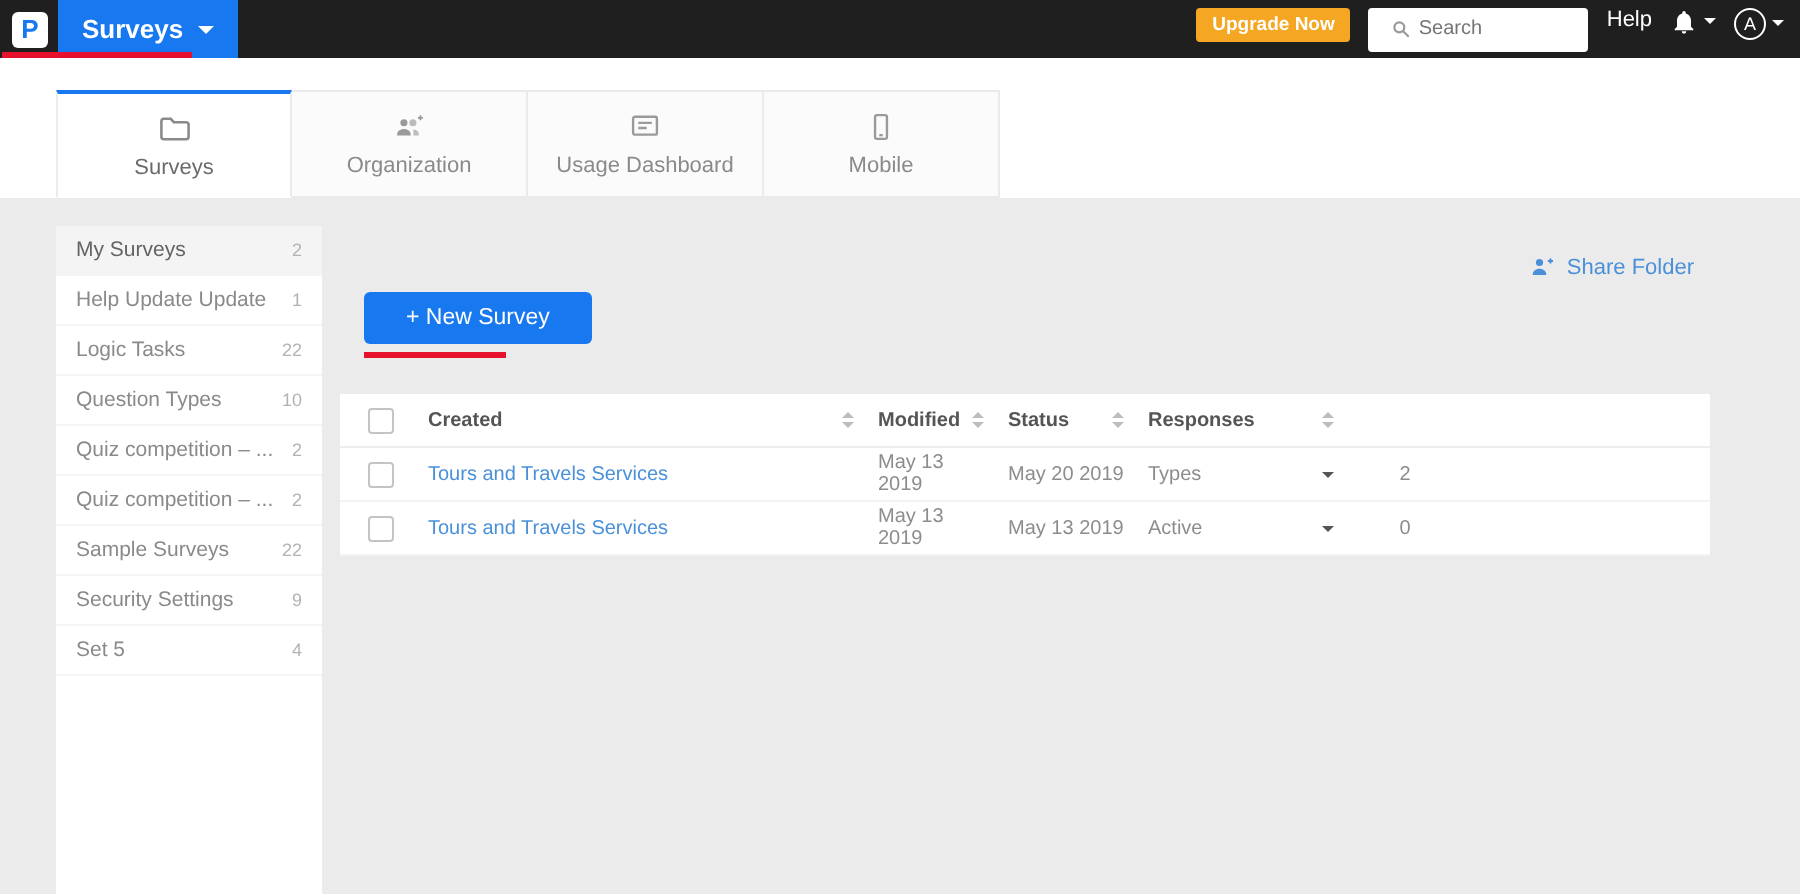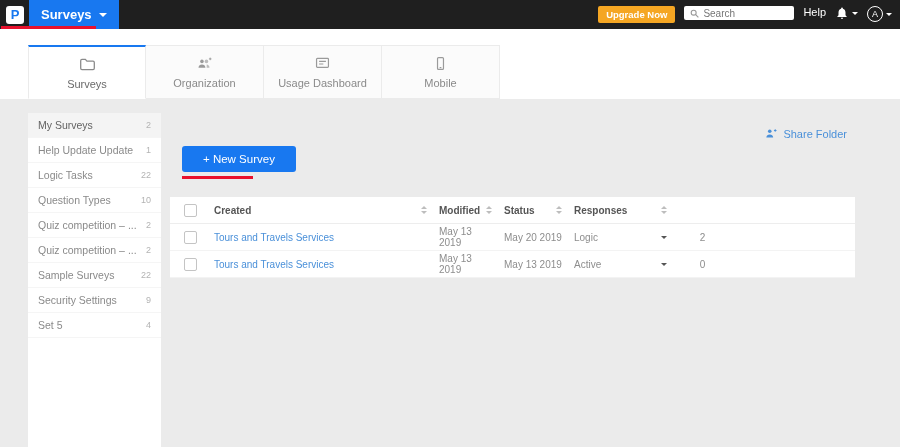--- a/index.html
+++ b/index.html
@@ -7,21 +7,21 @@
   #app { position: relative; width: 900px; height: 447px; background: #fff; overflow: hidden; }
 
   
   .topbar { position: absolute; top: 0; left: 0; width: 100%; height: 29px; background: #1f1f1f; display: flex; align-items: center; z-index: 2; }
   .logo { width: 18px; height: 18px; margin-left: 6px; background: #fff; border-radius: 3px; color: #1878f0; font-weight: bold; font-size: 13px; display: flex; align-items: center; justify-content: center; cursor: pointer; }
   .app-menu { height: 29px; margin-left: 5px; background: #1878f0; color: #fff; display: flex; align-items: center; gap: 7px; padding: 0 12px; font-size: 13px; font-weight: bold; cursor: pointer; }
   .caret { width: 0; height: 0; border-left: 4px solid transparent; border-right: 4px solid transparent; border-top: 4px solid currentColor; display: inline-block; }
   .caret.sm { border-left-width: 3px; border-right-width: 3px; border-top-width: 3.5px; }
   .topbar-right { margin-left: auto; display: flex; align-items: flex-start; gap: 9px; padding-right: 8px; color: #fff; }
   .upgrade { background: #f5a623; color: #fff; border: none; border-radius: 2px; font-size: 9.5px; font-weight: bold; height: 17px; padding: 0 8px; cursor: pointer; font-family: inherit; }
-  .searchbox { background: #fff; border-radius: 2px; height: 14px; width: 110px; display: flex; align-items: center; gap: 3px; padding: 0 5px; }
+  .searchbox { background: #fff; border-radius: 2px; height: 22px; width: 110px; display: flex; align-items: center; gap: 3px; padding: 0 11px; }
   .searchbox svg { width: 11px; height: 11px; flex: 0 0 auto; }
   .searchbox input { border: none; outline: none; width: 100%; font-size: 10px; color: #444; font-family: inherit; }
   .help { font-size: 11px; color: #fff; cursor: pointer; }
   .iconbtn { display: flex; align-items: center; gap: 3px; cursor: pointer; color: #fff; }
   .bell svg { width: 14px; height: 14px; display: block; }
   .avatar { width: 16px; height: 16px; border: 1px solid #fff; border-radius: 50%; font-size: 9px; display: flex; align-items: center; justify-content: center; }
 
   
   .annot { position: absolute; height: 3px; background: #e8112d; z-index: 5; }
   .annot-logo { top: 26px; left: 1px; width: 95px; }
@@ -237,21 +237,21 @@
         <div class="t-row">
           <div class="cell check-cell">
               <span class="cb"></span>
             </div>
           <div class="cell">
               <span class="name-link">Tours and Travels Services</span>
             </div>
           <div class="cell muted">May 13 2019</div>
           <div class="cell muted">May 20 2019</div>
           <div class="cell status-cell">
-            <span class="muted">Logic</span>
+            <span class="muted">Types</span>
             <span class="status-dd">
                 <span class="caret sm"></span>
               </span>
           </div>
           <div class="cell resp-cell muted">2</div>
         </div>
 
         <div class="t-row">
           <div class="cell check-cell">
               <span class="cb"></span>

